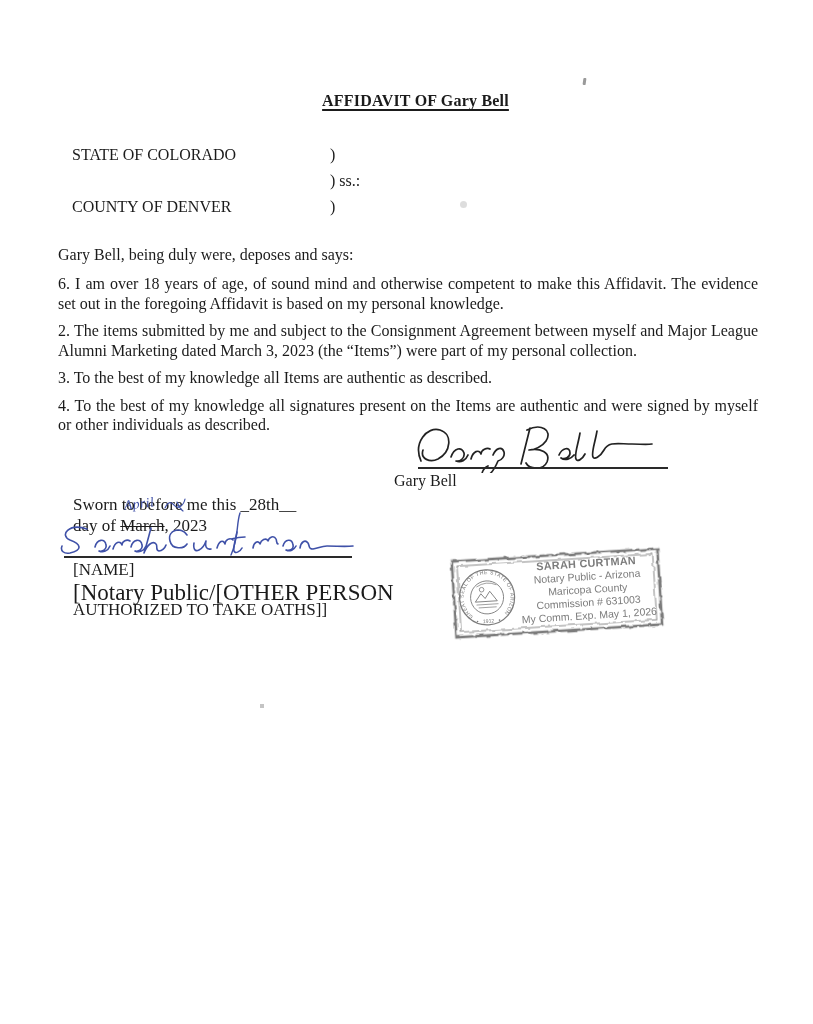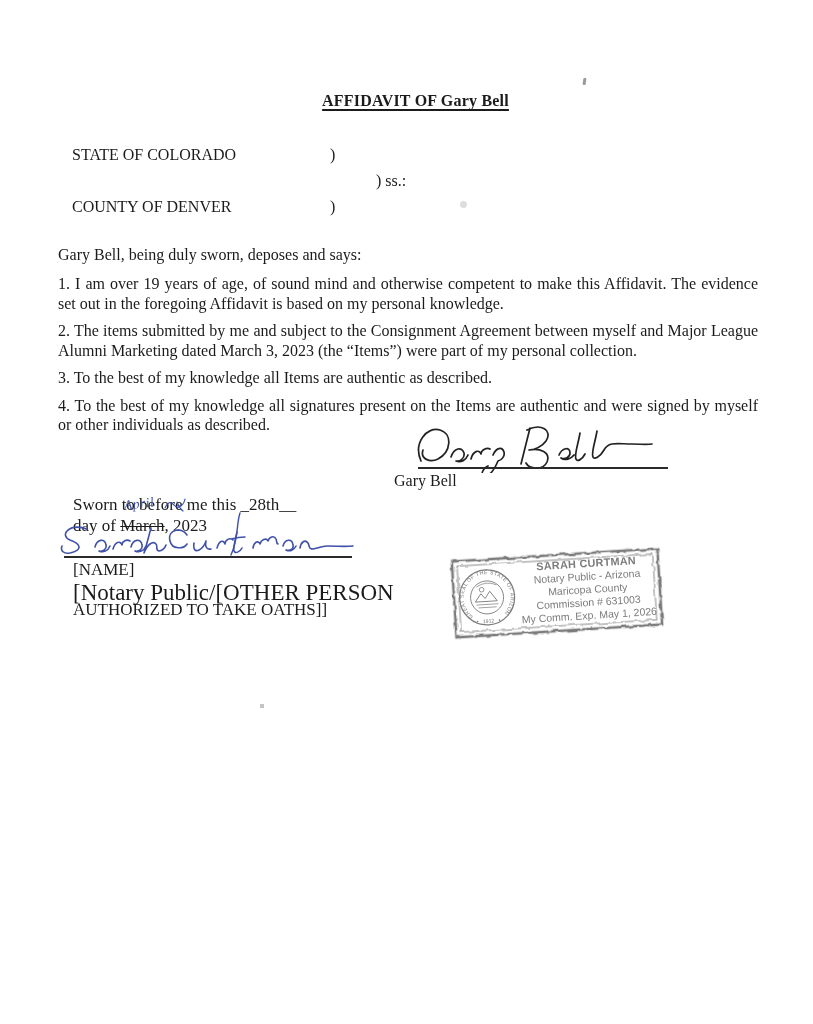--- a/index.html
+++ b/index.html
@@ -16,21 +16,21 @@
     position:absolute;top:92px;left:0;width:100%;text-align:center;
     font-size:16px;font-weight:bold;
     text-decoration:underline;text-underline-offset:3px;text-decoration-thickness:1.5px;
     letter-spacing:.2px;
     padding-left:9px;
   }
   .venue{position:absolute;left:72px;top:146px;width:320px;font-size:16px;}
   .venue span{position:absolute;white-space:nowrap;text-align:center;}
   .v-state{left:0;top:0;}
   .v-paren1{left:258px;top:0;}
-  .v-ss{left:258px;top:26px;margin-left:46px;}
+  .v-ss{left:258px;top:26px;}
   .v-county{left:0;top:52px;}
   .v-paren2{left:258px;top:52px;}
 
   .intro{position:absolute;left:58px;top:246px;width:700px;font-size:16px;}
   .paras{position:absolute;left:58px;top:274px;width:700px;}
   .paras p{margin:0 0 8px 0;font-size:16px;line-height:19.5px;text-align:justify;}
 
   .sig-gary{position:absolute;left:406px;top:421px;width:262px;height:52px;}
   .sig-line-gary{position:absolute;left:418px;top:467px;width:250px;height:2px;background:#2a2a2a;}
   .gary-name{position:absolute;left:394px;top:472px;font-size:16px;}
@@ -79,24 +79,24 @@
   <div class="doc-title">AFFIDAVIT OF Gary Bell</div>
 
   <div class="venue">
     <span class="v-state">STATE OF COLORADO</span>
     <span class="v-paren1">)</span>
     <span class="v-ss">) ss.:</span>
     <span class="v-county">COUNTY OF DENVER</span>
     <span class="v-paren2">)</span>
   </div>
 
-  <div class="intro">Gary Bell, being duly sworn, deposes and says:</div>
+  <div class="intro">Gary Bell, being duly were, deposes and says:</div>
 
   <div class="paras">
-    <p>1. I am over 19 years of age, of sound mind and otherwise competent to make this Affidavit. The evidence set out in the foregoing Affidavit is based on my personal knowledge.</p>
+    <p>6. I am over 18 years of age, of sound mind and otherwise competent to make this Affidavit. The evidence set out in the foregoing Affidavit is based on my personal knowledge.</p>
     <p>2. The items submitted by me and subject to the Consignment Agreement between myself and Major League Alumni Marketing dated March 3, 2023 (the “Items”) were part of my personal collection.</p>
     <p>3. To the best of my knowledge all Items are authentic as described.</p>
     <p>4. To the best of my knowledge all signatures present on the Items are authentic and were signed by myself or other individuals as described.</p>
   </div>
 
   <svg class="sig-gary" viewBox="0 0 260 52" width="262" height="52" aria-label="Gary Bell">
     <path class="black-stroke" stroke-width="1.7" d="
       M14,40 C6,22 20,5 33,9 C46,13 44,31 31,38 C23,42 13,38 16,29
       M44,36 c3,-9 11,-11 13,-4 c1,5 -4,9 -8,8 c5,2 10,-1 12,-6
       M64,38 c2,-8 8,-10 10,-5 c0,-4 6,-7 9,-5

